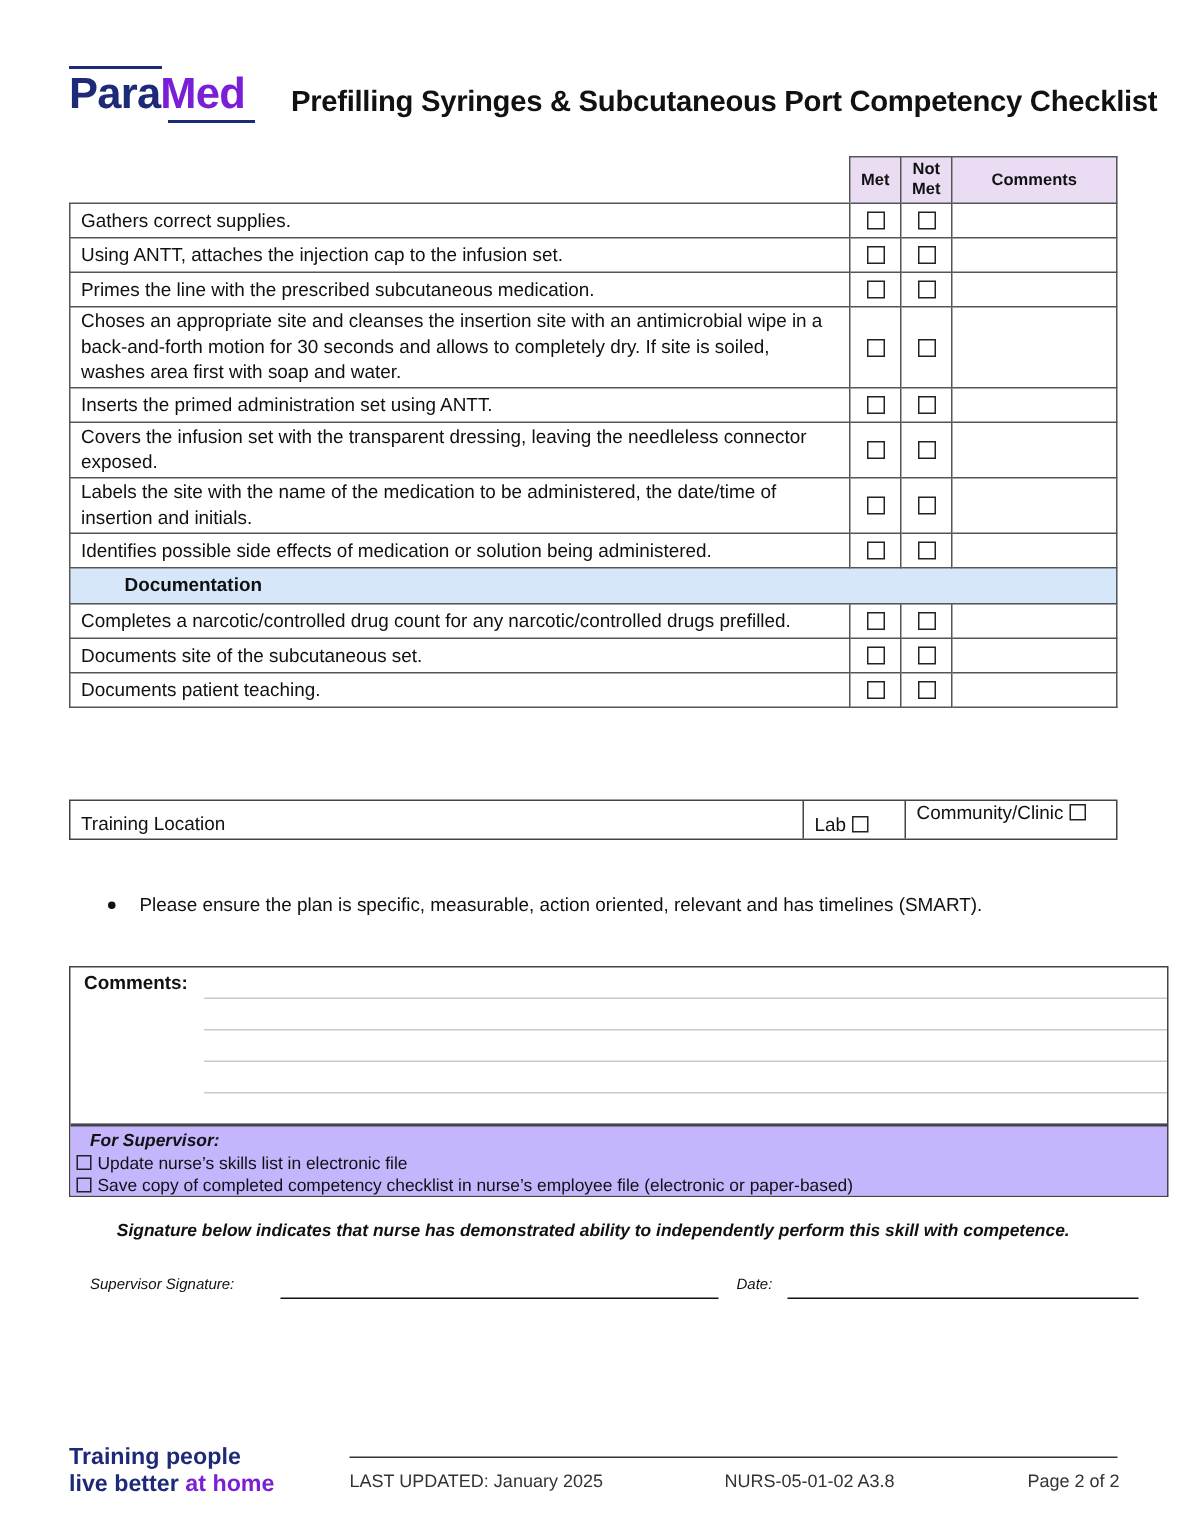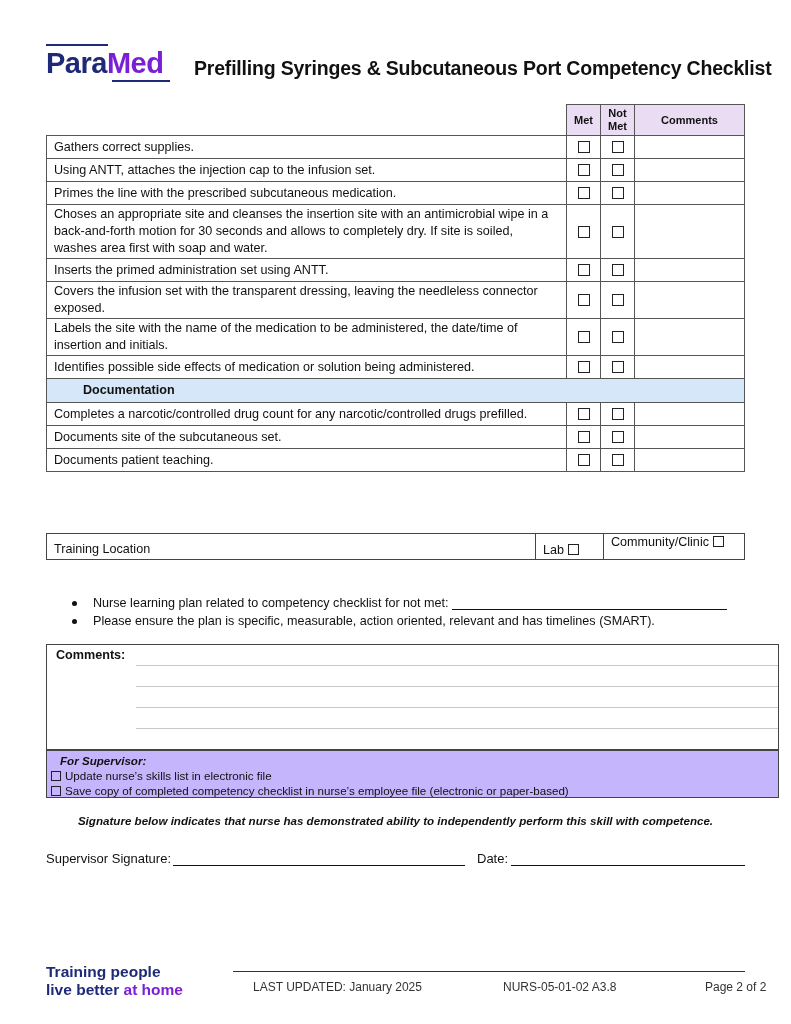--- a/index.html
+++ b/index.html
@@ -44,31 +44,31 @@
   
   .cbox{position:absolute;left:46px;top:644px;width:733px;height:154px;border:1.5px solid #444;box-sizing:border-box;}
   .cbox .clabel{position:absolute;left:9px;top:3px;font-weight:bold;font-size:12.6px;}
   .cbox .line{position:absolute;left:89px;right:0;border-top:1px solid #c9c9c9;}
   .sup{position:absolute;left:0;right:0;top:104px;bottom:0;background:#c4b5fd;border-top:2px solid #444;font-size:11.6px;line-height:15px;padding:2px 0 0 13px;box-sizing:border-box;}
   .sup .st{font-weight:bold;font-style:italic;}
   .sup .item{margin-left:-9px;}
   .tbox{display:inline-block;width:8px;height:8px;border:1.1px solid #222;margin-right:4px;vertical-align:-1px;}
 
   .sigtext{left:0;width:791px;top:814px;text-align:center;font-size:11.6px;font-weight:bold;font-style:italic;}
-  .sig{left:46px;top:851px;font-size:13px;width:699px;height:20px;}
+  .sig{left:60px;top:851px;font-size:10px;width:699px;height:20px;font-style:italic;}
   .sig .s1{position:absolute;left:0;top:0;}
   .sig .l1{position:absolute;left:127px;top:14px;width:292px;border-top:1.3px solid #111;}
   .sig .s2{position:absolute;left:431px;top:0;}
   .sig .l2{position:absolute;left:465px;top:14px;width:234px;border-top:1.3px solid #111;}
 
   
   .tag{left:46px;top:963px;font-size:15.5px;font-weight:bold;line-height:18px;color:#1e2a78;}
   .tag .ah{color:#7b1fd6;}
   .fline{left:233px;top:971px;width:512px;border-top:1.3px solid #333;}
-  .fl{top:980px;font-size:12px;color:#333;margin-left:20px;}
+  .fl{top:980px;font-size:12px;color:#333;}
 </style>
 </head>
 <body>
 
 <div class="abs logo">
   <div class="bar-top"></div>
   <div class="txt"><span class="para">Para</span><span class="med">Med</span></div>
   <div class="bar-bot"></div>
 </div>
 <div class="abs title">Prefilling Syringes &amp; Subcutaneous Port Competency Checklist</div>
@@ -155,21 +155,20 @@
 
 <div class="train">
   <span class="lbl">Training Location</span>
   <div class="sep1"></div>
   <span class="lab"><span>Lab</span><span class="sbox"></span></span>
   <div class="sep2"></div>
   <span class="comm"><span>Community/Clinic</span><span class="sbox"></span></span>
 </div>
 
 <div class="abs bullets">
-  <div class="b"><span>Nurse learning plan related to competency checklist for not met:</span> <span class="uline"></span></div>
   <div class="b"><span>Please ensure the plan is specific, measurable, action oriented, relevant and has timelines (SMART).</span></div>
 </div>
 
 <div class="cbox">
   <span class="clabel">Comments:</span>
   <div class="line" style="top:20px"></div>
   <div class="line" style="top:41px"></div>
   <div class="line" style="top:62px"></div>
   <div class="line" style="top:83px"></div>
   <div class="sup">

